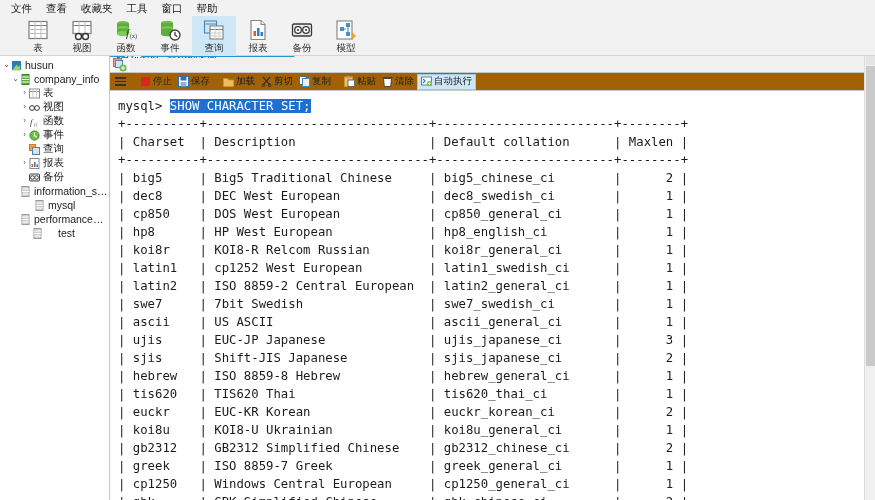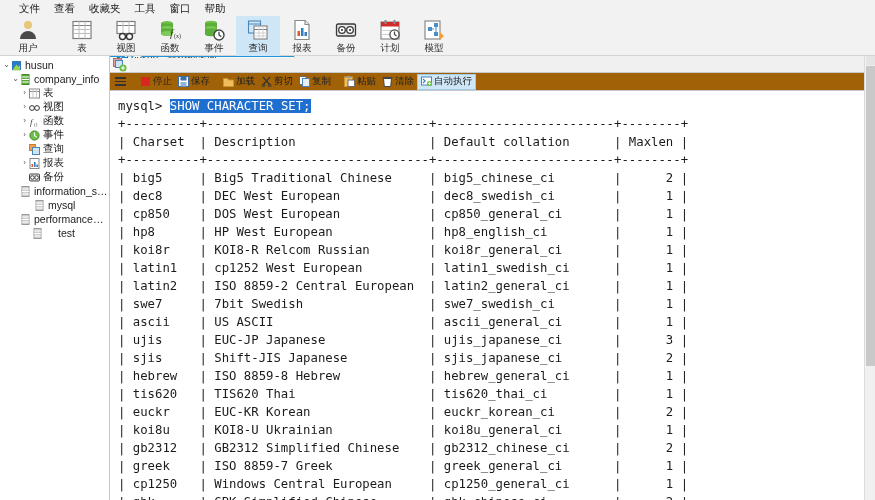--- a/index.html
+++ b/index.html
@@ -12,21 +12,21 @@
     color: #1a1a1a;
   }
   #app { position: relative; width: 875px; height: 500px; overflow: hidden; }
 
   
   .menubar {
     height: 16px;
     background: #f2f2f2;
     display: flex;
     align-items: center;
-    padding-left: 12px;
+    padding-left: 4px;
     border-bottom: 1px solid #f2f2f2;
   }
   .menubar .mitem {
     font-size: 10.5px;
     padding: 0 7px;
     color: #202020;
     line-height: 16px;
     white-space: nowrap;
     cursor: default;
   }
@@ -220,29 +220,20 @@
   <div class="menubar" id="menubar">
       <div class="mitem">文件</div>
       <div class="mitem">查看</div>
       <div class="mitem">收藏夹</div>
       <div class="mitem">工具</div>
       <div class="mitem">窗口</div>
       <div class="mitem">帮助</div>
     </div>
 
   <div class="ribbon" id="ribbon">
-      <div class="rb-btn">
-        <span>
-          <svg class="rb-ico" width="24" height="24" viewBox="0 0 24 24">
-            <circle cx="12" cy="7" r="4" fill="#e8c77a"></circle>
-            <path d="M4 21c0-5 4-8 8-8s8 3 8 8z" fill="#4a4a4a"></path>
-          </svg>
-        </span>
-        <span class="rb-lbl">用户</span>
-      </div>
       <div class="rb-sep"></div>
       <div class="rb-btn">
         <span>
           <svg class="rb-ico" width="24" height="24" viewBox="0 0 24 24">
             <rect x="3" y="3.5" width="18" height="17" fill="#fff" stroke="#7d7d7d" stroke-width="1.2"></rect>
             <line x1="3" y1="7.5" x2="21" y2="7.5" stroke="#7d7d7d"></line>
             <line x1="3" y1="11.5" x2="21" y2="11.5" stroke="#bdbdbd"></line>
             <line x1="3" y1="15.5" x2="21" y2="15.5" stroke="#bdbdbd"></line>
             <line x1="9" y1="3.5" x2="9" y2="20.5" stroke="#bdbdbd"></line>
             <line x1="15" y1="3.5" x2="15" y2="20.5" stroke="#bdbdbd"></line>
@@ -326,35 +317,20 @@
             <circle cx="8" cy="12" r="1.1" fill="#3a3a3a"></circle>
             <circle cx="16" cy="12" r="3.3" fill="#fff" stroke="#3a3a3a" stroke-width="1.3"></circle>
             <circle cx="16" cy="12" r="1.1" fill="#3a3a3a"></circle>
           </svg>
         </span>
         <span class="rb-lbl">备份</span>
       </div>
       <div class="rb-btn">
         <span>
           <svg class="rb-ico" width="24" height="24" viewBox="0 0 24 24">
-            <rect x="3" y="4" width="18" height="17" fill="#fff" stroke="#8a8a8a" stroke-width="1.2"></rect>
-            <rect x="3" y="4" width="18" height="4.5" fill="#d22b2b"></rect>
-            <rect x="6.5" y="2" width="2" height="4" fill="#8a8a8a"></rect>
-            <rect x="15.5" y="2" width="2" height="4" fill="#8a8a8a"></rect>
-            <line x1="3" y1="12.5" x2="21" y2="12.5" stroke="#d0d0d0"></line>
-            <line x1="3" y1="16.5" x2="21" y2="16.5" stroke="#d0d0d0"></line>
-            <circle cx="16.5" cy="16.5" r="4.6" fill="#fff" stroke="#444" stroke-width="1.3"></circle>
-            <path d="M16.5 13.4v3.1l2.1 1.4" stroke="#444" stroke-width="1.2" fill="none"></path>
-          </svg>
-        </span>
-        <span class="rb-lbl">计划</span>
-      </div>
-      <div class="rb-btn">
-        <span>
-          <svg class="rb-ico" width="24" height="24" viewBox="0 0 24 24">
             <rect x="3" y="3" width="15" height="18" fill="#fff" stroke="#8a8a8a" stroke-width="1.2"></rect>
             <rect x="6" y="9" width="4" height="4" fill="#4a90c8"></rect>
             <rect x="12" y="5" width="4" height="4" fill="#4a90c8"></rect>
             <rect x="12" y="14" width="4" height="4" fill="#4a90c8"></rect>
             <path d="M10 11h2M14 9v5" stroke="#4a90c8" stroke-width="1.1"></path>
             <path d="M18 14l4 4-4 4z" fill="#e8a33d"></path>
           </svg>
         </span>
         <span class="rb-lbl">模型</span>
       </div>

